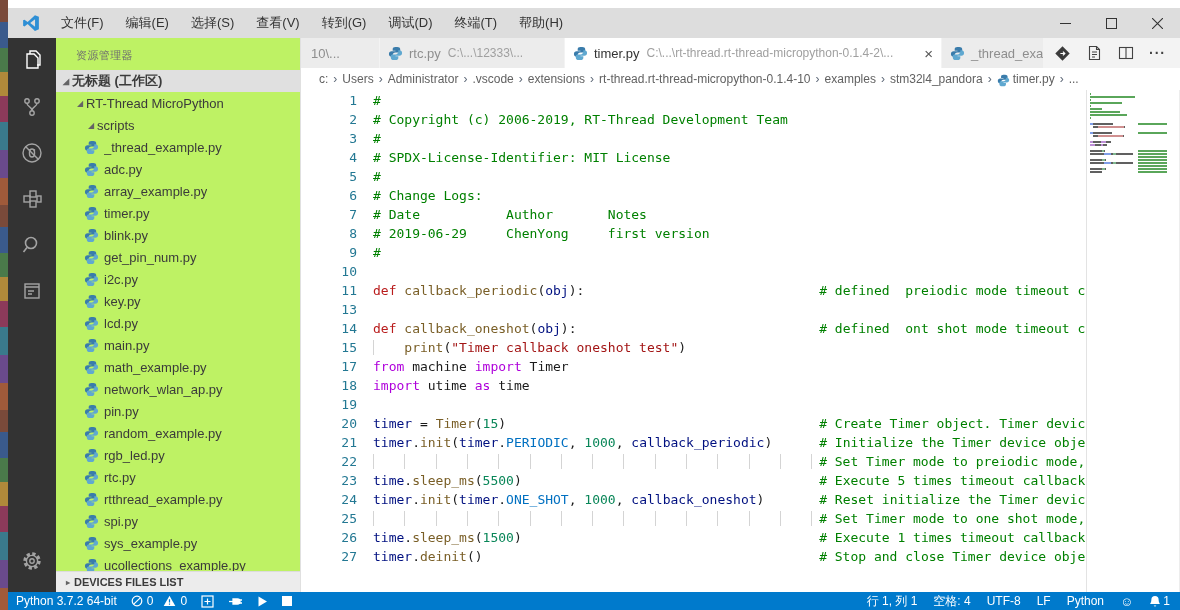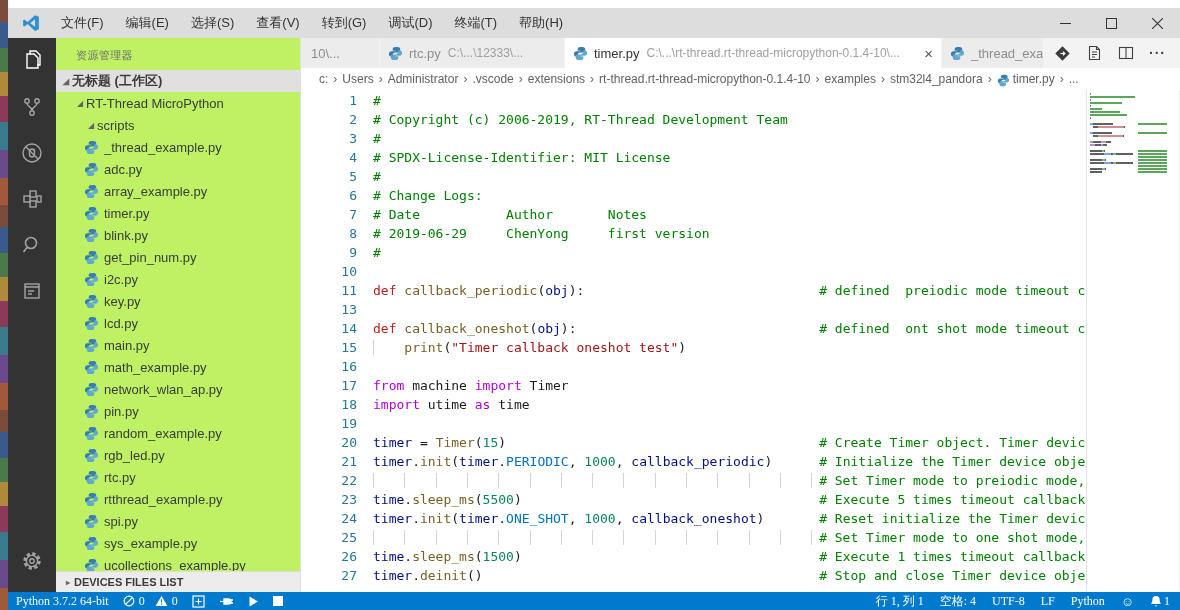--- a/index.html
+++ b/index.html
@@ -75,21 +75,21 @@
   .t-g{background-image:repeating-linear-gradient(to right,#d4d4d4 0,#d4d4d4 1px,transparent 1px,transparent 4ch);}
   .t-ind{box-shadow:inset 1px 0 0 #d4d4d4;}
 
   .minimap{width:87px;flex:none;border-left:1px solid #e3e3e3;padding:3px 2px 0 3px;background:#fff;}
   .mm-line{height:2px;margin-bottom:1px;display:flex;}
   .mm-line span{height:2px;flex:none;display:block;}
   .scroll-track{width:8px;flex:none;border-left:1px solid #ededed;background:#fcfcfc;}
 
   
   .statusbar{height:18px;background:#007acc;color:#fff;display:flex;align-items:center;font-size:12px;flex:0 0 18px;padding:0 10px 0 8px;}
-  .sb-item{display:flex;align-items:center;margin-right:14px;gap:4px;white-space:nowrap;font-family:Liberation Serif, serif;}
+  .sb-item{display:flex;align-items:center;margin-right:14px;gap:4px;white-space:nowrap;}
   .sb-right{margin-left:auto;display:flex;align-items:center;}
   .sb-right .sb-item{margin-right:0;margin-left:16px;}
   .sb-ico{display:flex;align-items:center;}
   .smiley{font-size:13px;line-height:1;}
 </style>
 </head>
 <body>
 
 <div class="edge-strip"></div>
 
@@ -403,21 +403,21 @@
             <span class="tab-desc">C:\...\12333\...</span>
           </div>
           <div class="tab active">
             <span class="py-icon">
               <svg viewBox="0 0 16 16">
                 <path fill="#3a7cab" d="M7.9 1C6 1 5 1.9 5 3.2V5h3v.6H3.8C2.2 5.6 1 6.7 1 8.5s1.2 2.9 2.8 2.9H5V9.8C5 8.3 6.2 7 7.9 7h3.2C12.4 7 13 6.2 13 5V3.2C13 1.9 11.8 1 9.9 1z"></path>
                 <path fill="#5fa8d0" d="M8.1 15c1.9 0 2.9-.9 2.9-2.2V11H8v-.6h4.2c1.6 0 2.8-1.1 2.8-2.9s-1.2-2.9-2.8-2.9H11v1.6C11 7.7 9.8 9 8.1 9H4.9C3.6 9 3 9.8 3 11v1.8C3 14.1 4.2 15 6.1 15z"></path>
               </svg>
             </span>
             <span class="tab-label">timer.py</span>
-            <span class="tab-desc">C:\...\rt-thread.rt-thread-micropython-0.1.4-10\...</span>
+            <span class="tab-desc">C:\...\rt-thread.rt-thread-micropython-0.1.4-2\...</span>
             <span class="tab-close">×</span>
           </div>
           <div class="tab inactive">
             <span class="py-icon">
               <svg viewBox="0 0 16 16">
                 <path fill="#3a7cab" d="M7.9 1C6 1 5 1.9 5 3.2V5h3v.6H3.8C2.2 5.6 1 6.7 1 8.5s1.2 2.9 2.8 2.9H5V9.8C5 8.3 6.2 7 7.9 7h3.2C12.4 7 13 6.2 13 5V3.2C13 1.9 11.8 1 9.9 1z"></path>
                 <path fill="#5fa8d0" d="M8.1 15c1.9 0 2.9-.9 2.9-2.2V11H8v-.6h4.2c1.6 0 2.8-1.1 2.8-2.9s-1.2-2.9-2.8-2.9H11v1.6C11 7.7 9.8 9 8.1 9H4.9C3.6 9 3 9.8 3 11v1.8C3 14.1 4.2 15 6.1 15z"></path>
               </svg>
             </span>
             <span class="tab-label">_thread_example.py</span>
@@ -502,21 +502,20 @@
             <div class="code-line"><span class="ln">5</span><span class="line-text"><span class="t-c">#</span></span></div>
             <div class="code-line"><span class="ln">6</span><span class="line-text"><span class="t-c"># Change Logs:</span></span></div>
             <div class="code-line"><span class="ln">7</span><span class="line-text"><span class="t-c"># Date           Author       Notes</span></span></div>
             <div class="code-line"><span class="ln">8</span><span class="line-text"><span class="t-c"># 2019-06-29     ChenYong     first version</span></span></div>
             <div class="code-line"><span class="ln">9</span><span class="line-text"><span class="t-c">#</span></span></div>
             <div class="code-line"><span class="ln">10</span><span class="line-text"></span></div>
             <div class="code-line"><span class="ln">11</span><span class="line-text"><span class="t-d">def</span><span class="t-p"> </span><span class="t-f">callback_periodic</span><span class="t-p">(</span><span class="t-v">obj</span><span class="t-p">):</span><span class="t-p">                              </span><span class="t-c"># defined  preiodic mode timeout c</span></span></div>
             <div class="code-line"><span class="ln">13</span><span class="line-text"></span></div>
             <div class="code-line"><span class="ln">14</span><span class="line-text"><span class="t-d">def</span><span class="t-p"> </span><span class="t-f">callback_oneshot</span><span class="t-p">(</span><span class="t-v">obj</span><span class="t-p">):</span><span class="t-p">                               </span><span class="t-c"># defined  ont shot mode timeout c</span></span></div>
             <div class="code-line"><span class="ln">15</span><span class="line-text"><span class="t-ind">    </span><span class="t-f">print</span><span class="t-p">(</span><span class="t-s">"Timer callback oneshot test"</span><span class="t-p">)</span></span></div>
-            <div class="code-line"><span class="ln">16</span><span class="line-text"></span></div>
             <div class="code-line"><span class="ln">17</span><span class="line-text"><span class="t-k">from</span><span class="t-p"> machine </span><span class="t-k">import</span><span class="t-p"> Timer</span></span></div>
             <div class="code-line"><span class="ln">18</span><span class="line-text"><span class="t-k">import</span><span class="t-p"> utime </span><span class="t-k">as</span><span class="t-p"> time</span></span></div>
             <div class="code-line"><span class="ln">19</span><span class="line-text"></span></div>
             <div class="code-line"><span class="ln">20</span><span class="line-text"><span class="t-v">timer</span><span class="t-p"> = </span><span class="t-f">Timer</span><span class="t-p">(</span><span class="t-n">15</span><span class="t-p">)</span><span class="t-p">                                        </span><span class="t-c"># Create Timer object. Timer devic</span></span></div>
             <div class="code-line"><span class="ln">21</span><span class="line-text"><span class="t-v">timer</span><span class="t-p">.</span><span class="t-f">init</span><span class="t-p">(</span><span class="t-v">timer</span><span class="t-p">.</span><span class="t-cn">PERIODIC</span><span class="t-p">, </span><span class="t-n">1000</span><span class="t-p">, </span><span class="t-v">callback_periodic</span><span class="t-p">)</span><span class="t-p">      </span><span class="t-c"># Initialize the Timer device obje</span></span></div>
             <div class="code-line"><span class="ln">22</span><span class="line-text"><span class="t-g">                                                         </span><span class="t-c"># Set Timer mode to preiodic mode,</span></span></div>
             <div class="code-line"><span class="ln">23</span><span class="line-text"><span class="t-v">time</span><span class="t-p">.</span><span class="t-f">sleep_ms</span><span class="t-p">(</span><span class="t-n">5500</span><span class="t-p">)</span><span class="t-p">                                      </span><span class="t-c"># Execute 5 times timeout callback</span></span></div>
             <div class="code-line"><span class="ln">24</span><span class="line-text"><span class="t-v">timer</span><span class="t-p">.</span><span class="t-f">init</span><span class="t-p">(</span><span class="t-v">timer</span><span class="t-p">.</span><span class="t-cn">ONE_SHOT</span><span class="t-p">, </span><span class="t-n">1000</span><span class="t-p">, </span><span class="t-v">callback_oneshot</span><span class="t-p">)</span><span class="t-p">       </span><span class="t-c"># Reset initialize the Timer devic</span></span></div>
             <div class="code-line"><span class="ln">25</span><span class="line-text"><span class="t-g">                                                         </span><span class="t-c"># Set Timer mode to one shot mode,</span></span></div>
             <div class="code-line"><span class="ln">26</span><span class="line-text"><span class="t-v">time</span><span class="t-p">.</span><span class="t-f">sleep_ms</span><span class="t-p">(</span><span class="t-n">1500</span><span class="t-p">)</span><span class="t-p">                                      </span><span class="t-c"># Execute 1 times timeout callback</span></span></div>

